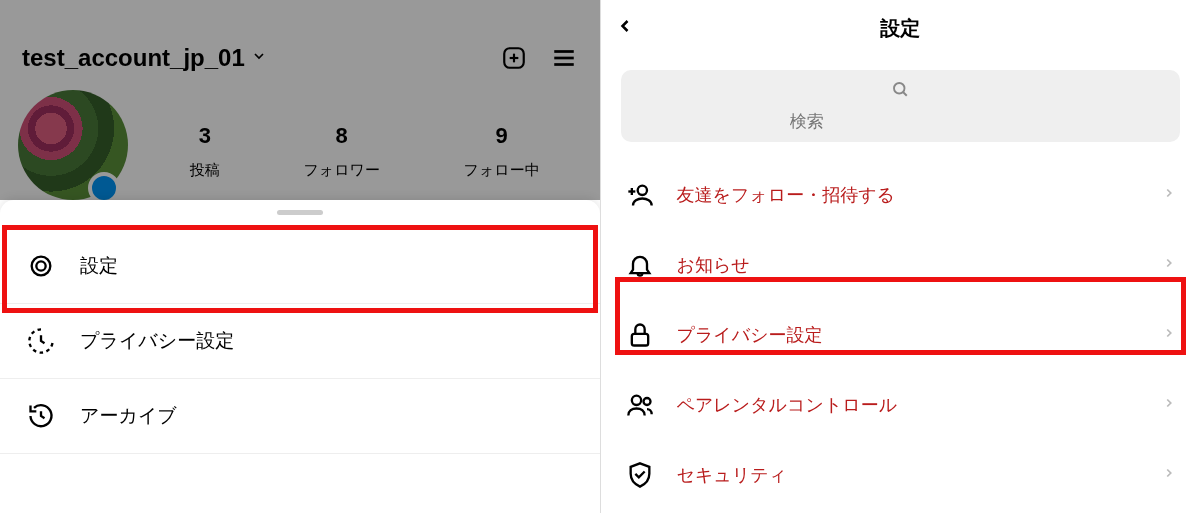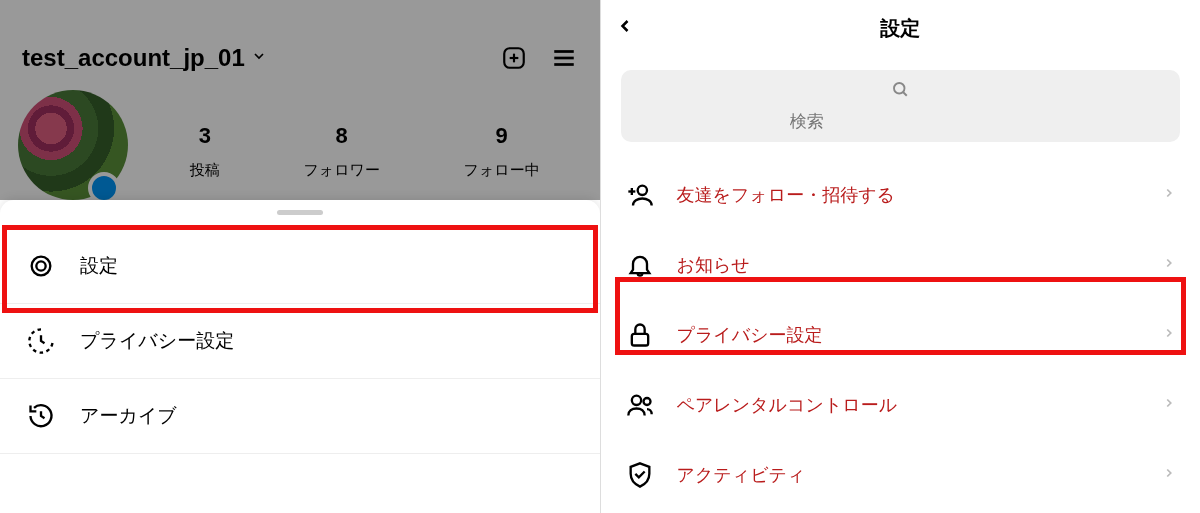--- a/index.html
+++ b/index.html
@@ -213,20 +213,20 @@
         </svg></span>
   </div>
 
   <div class="settings-item">
     <span class="settings-icon">
       <svg width="28" height="28" viewBox="0 0 24 24" fill="none" stroke="#000" stroke-width="2">
           <path d="M12 2l8 3v6c0 5-3.5 9-8 11-4.5-2-8-6-8-11V5z"></path>
           <polyline points="8 11 11 14 16 9"></polyline>
         </svg>
     </span>
-    <span class="settings-label">アクティビティ</span>
+    <span class="settings-label">セキュリティ</span>
     <span class="chev-right"><svg width="14" height="14" viewBox="0 0 24 24" fill="none" stroke="currentColor" stroke-width="3">
           <polyline points="9 18 15 12 9 6"></polyline>
         </svg></span>
   </div>
 
   <div class="red-box-right"></div>
 </div>
 
 </body></html>

